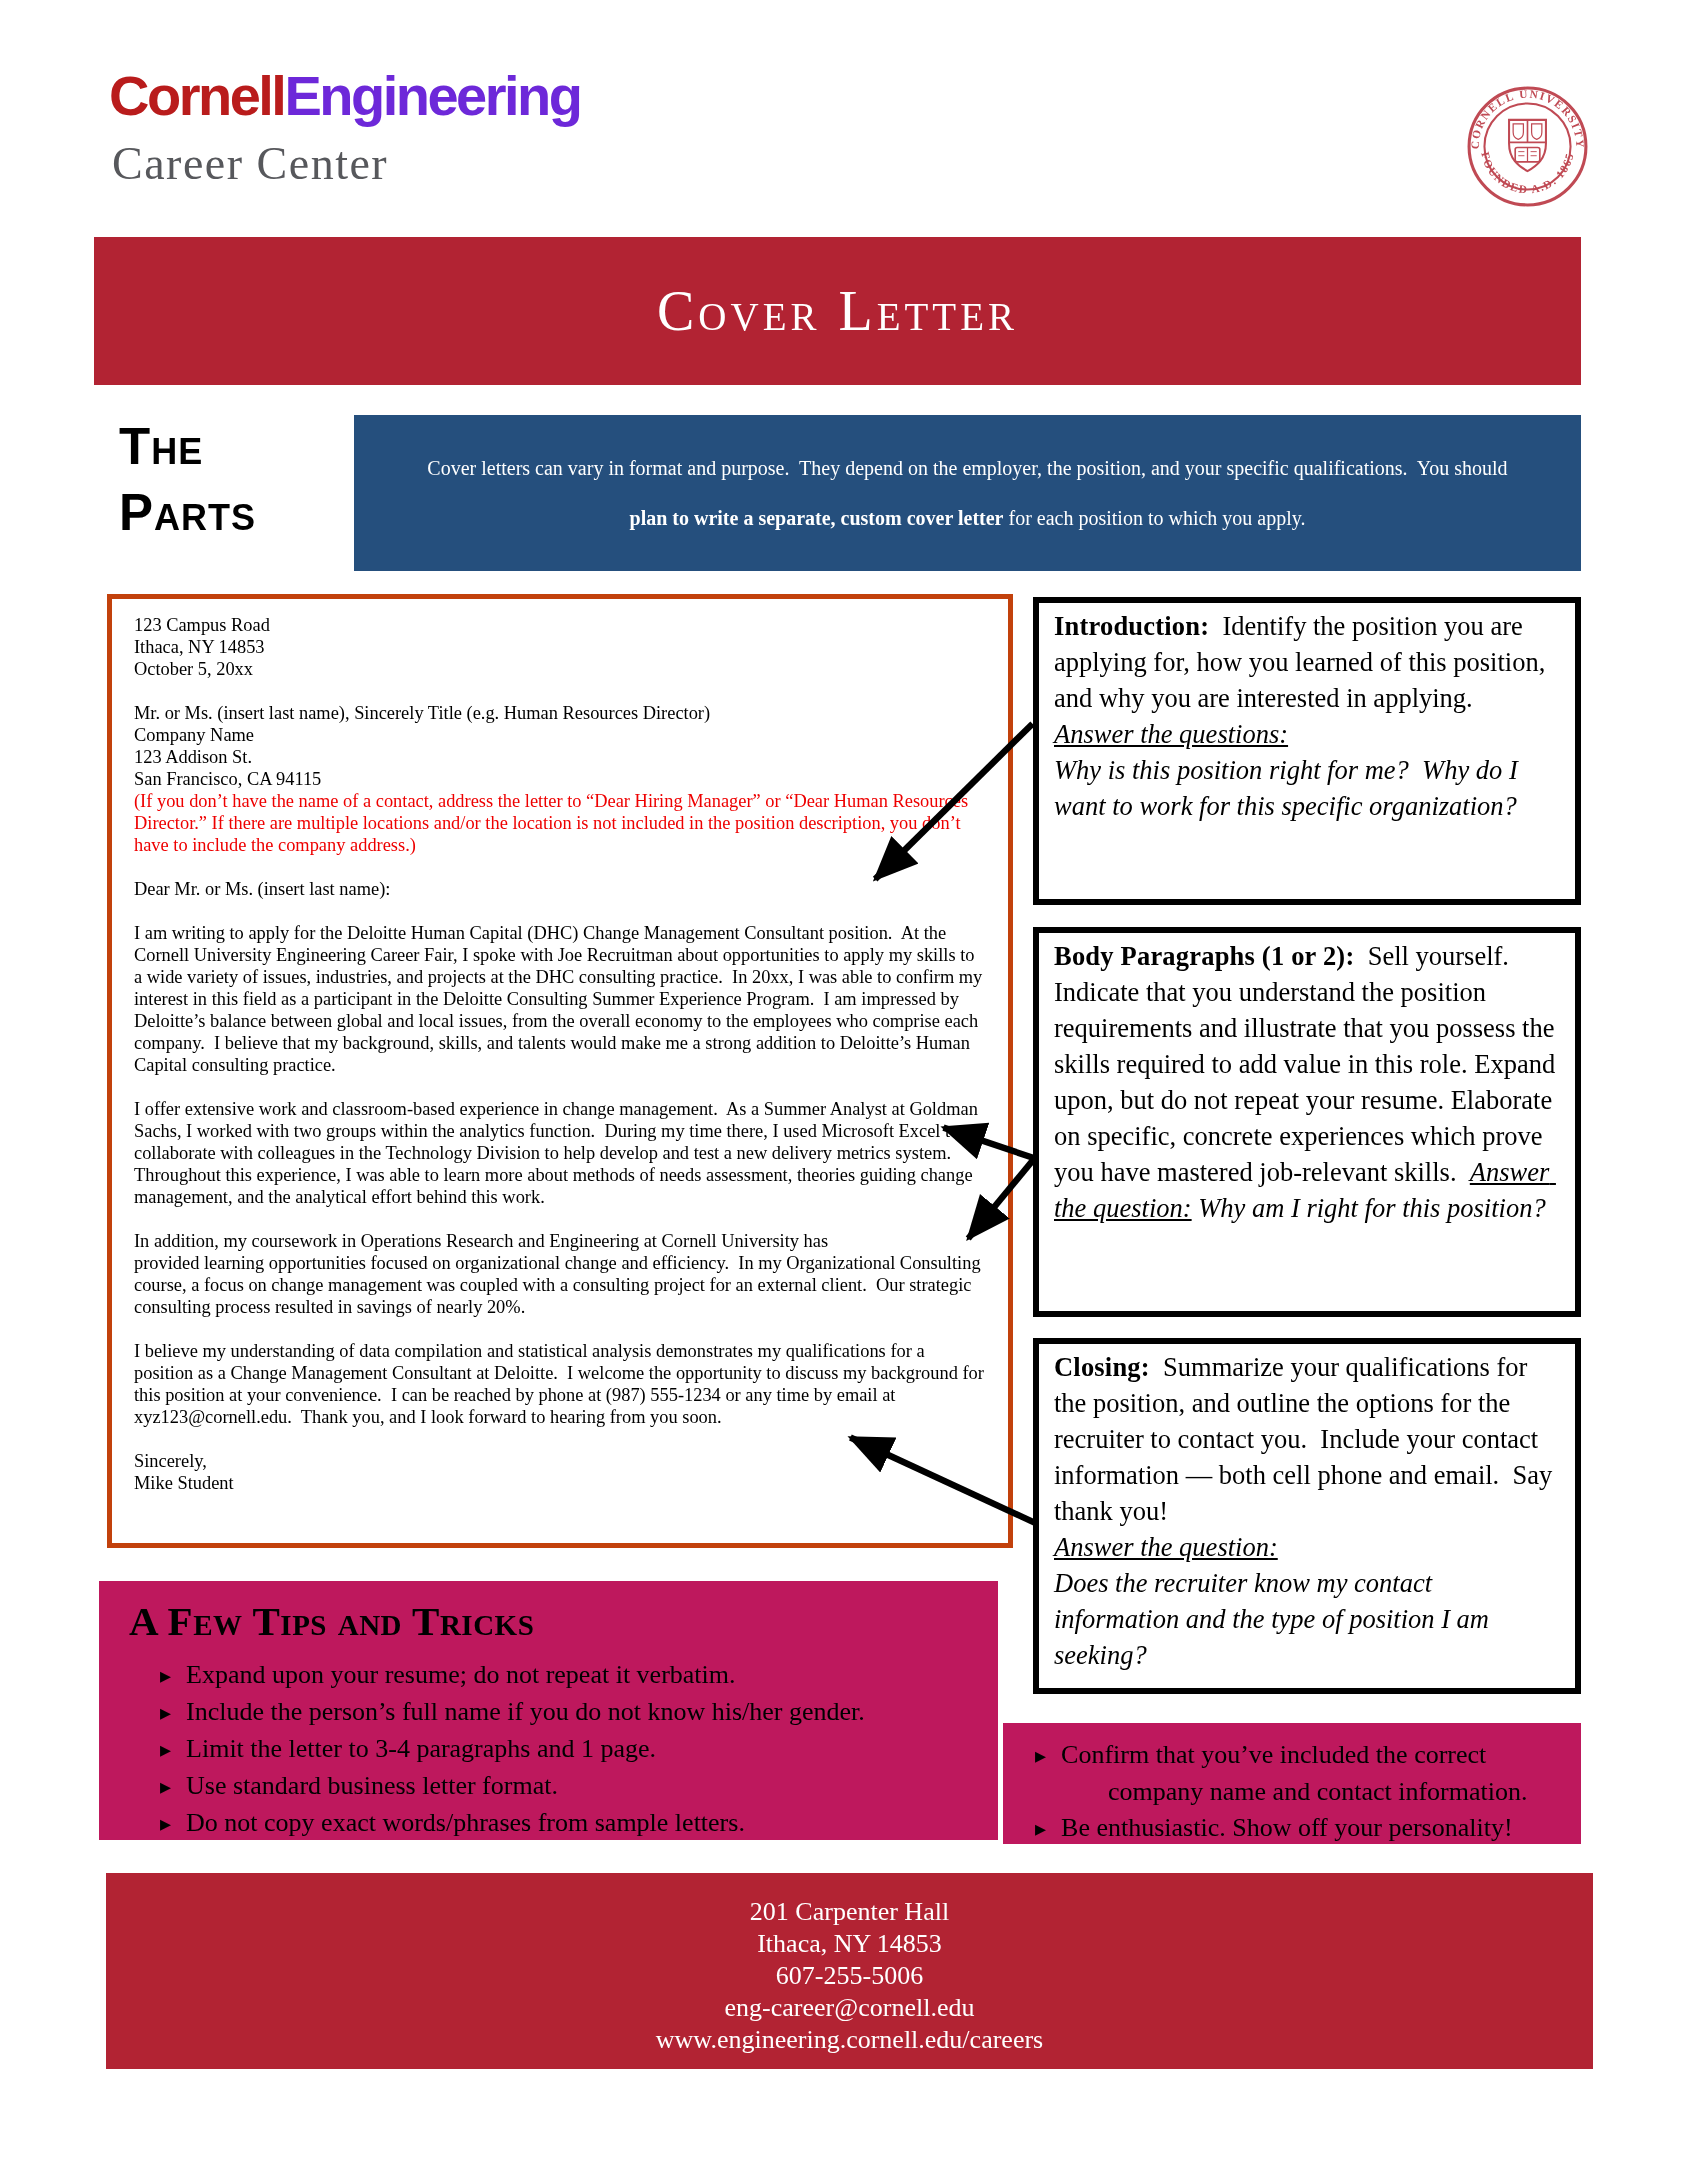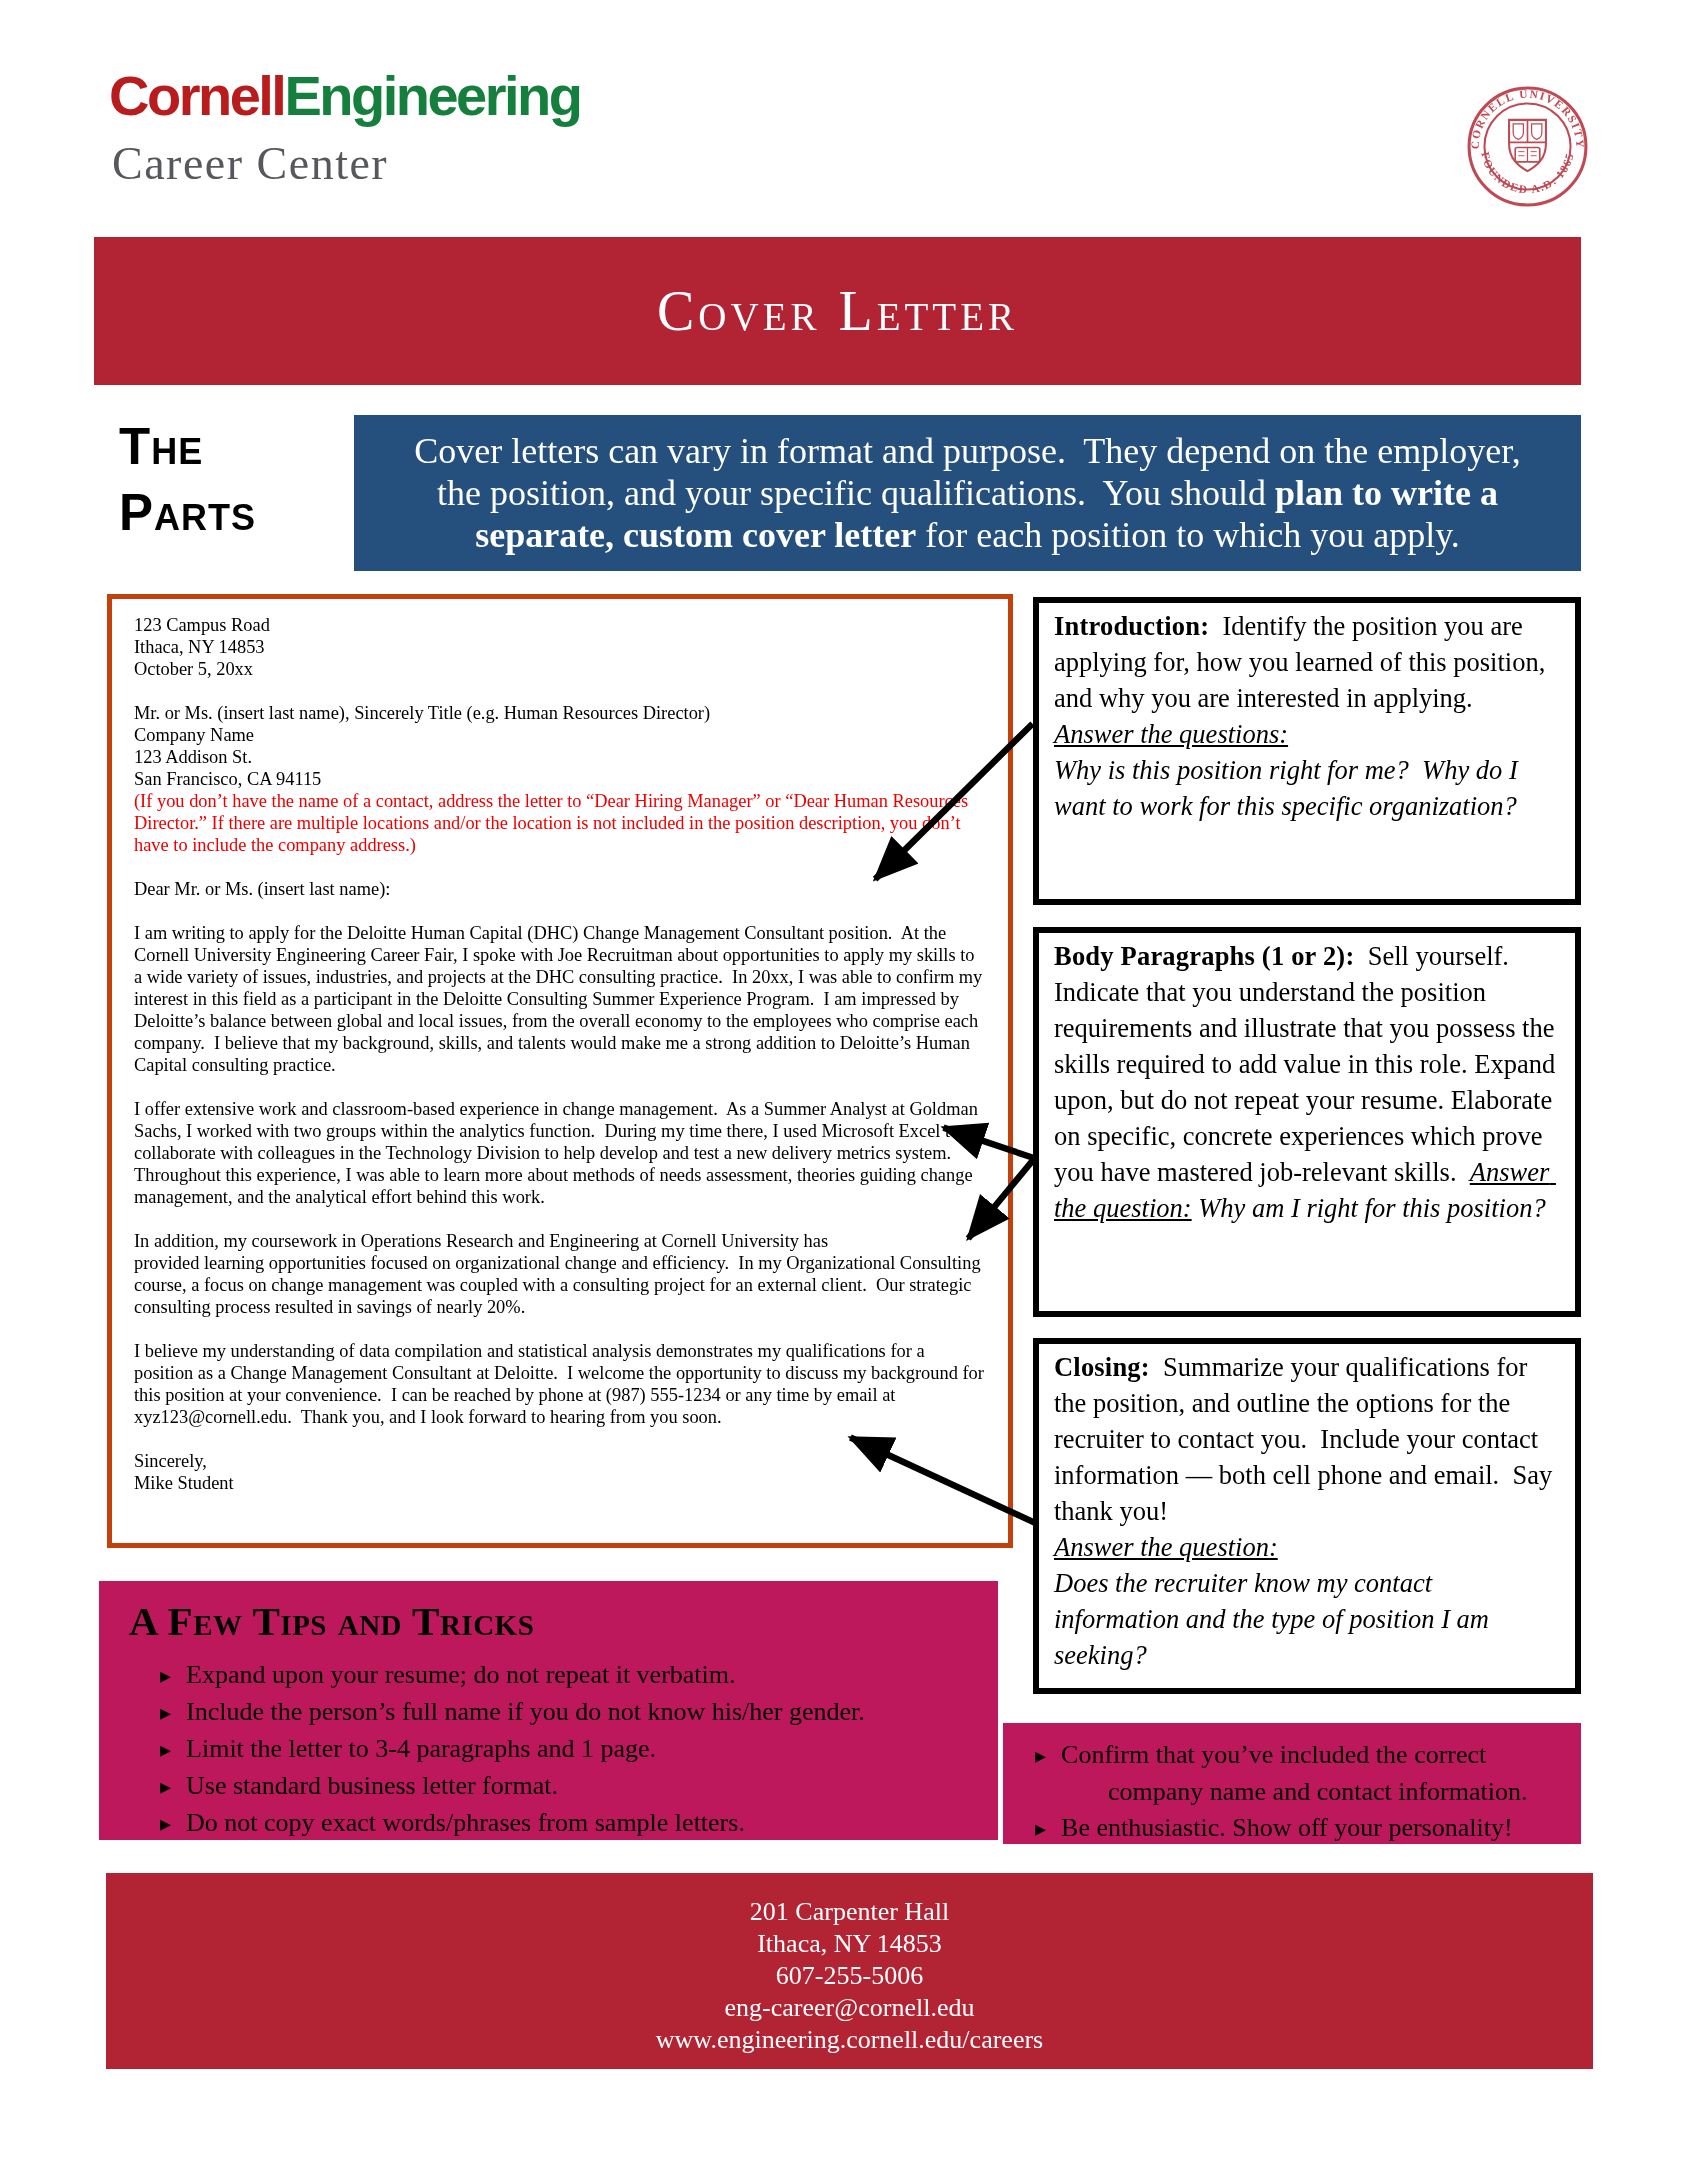--- a/index.html
+++ b/index.html
@@ -3,38 +3,38 @@
 <meta charset="utf-8">
 <style>
   html,body{margin:0;padding:0;background:#e8e8e8;}
   .page{position:relative;width:1683px;height:2178px;background:#ffffff;margin:0 auto;
         font-family:"Liberation Serif",serif;color:#000;overflow:hidden;}
 
   
   .logo{position:absolute;left:109px;top:63px;font-family:"Liberation Sans",sans-serif;
         font-weight:bold;font-size:56px;letter-spacing:-2.5px;white-space:nowrap;}
   .logo .brand-red{color:#b91c1c;}
-  .logo .brand-black{color:#15803d;}
+  .logo .brand-black{color:#6d28d9;}
   .career-center{position:absolute;left:112px;top:137px;font-size:46px;color:#57585c;
         letter-spacing:1.5px;}
   .seal{position:absolute;left:1466px;top:85px;width:123px;height:123px;}
 
   
   .banner{position:absolute;left:94px;top:237px;width:1487px;height:148px;background:#B22333;
         display:flex;align-items:center;justify-content:center;}
   .banner-title{color:#fff;font-size:56px;font-weight:400;font-variant:small-caps;
         letter-spacing:4px;}
 
   
   .section-label{position:absolute;left:119px;top:414px;font-family:"Liberation Sans",sans-serif;
         font-weight:bold;font-size:51px;line-height:66px;font-variant:small-caps;letter-spacing:1px;}
   .blue-box{position:absolute;left:354px;top:415px;width:1227px;height:156px;background:#254F7D;
         color:#fff;display:flex;align-items:center;justify-content:center;box-sizing:border-box;
         padding:0 55px;}
-  .blue-box p{margin:0;text-align:center;font-size:36px;line-height:42px;white-space:pre-wrap;}
+  .blue-box p{margin:0;text-align:center;font-size:20px;line-height:50px;white-space:pre-wrap;}
 
   
   .letter{position:absolute;left:107px;top:594px;width:906px;height:954px;border:5px solid #c2410c;
         box-sizing:border-box;padding:15px 22px 0 22px;font-size:18.4px;line-height:22px;}
   .lb{margin:0 0 22px 0;}
   .lb div{min-height:22px;}
   .pw{white-space:pre-wrap;}
   .red-note{color:#EE0000;}
 
   

